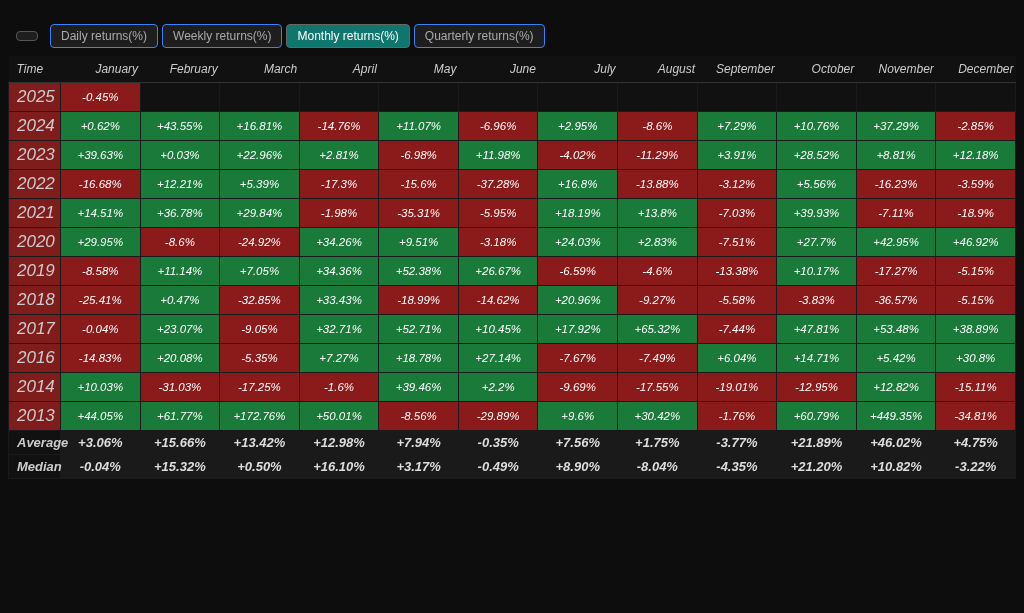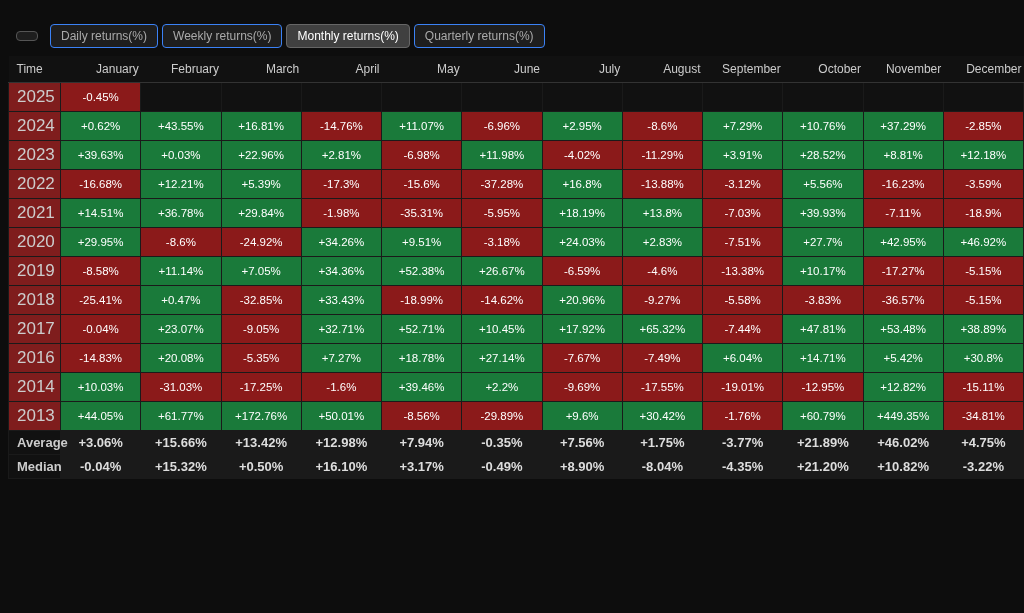--- a/index.html
+++ b/index.html
@@ -38,37 +38,38 @@
     .btn-selector {
       background: #1e1e1e;
       border: 1px solid #3b82f6;
       color: #aaa;
       padding: 4px 10px;
       border-radius: 4px;
       cursor: pointer;
       font-size: 12px;
     }
     .btn-selector.active {
-      background: #404040;
+      background: #0f766e;
       color: #fff;
       border-color: #666;
     }
     .btn-btc {
       background: #1e1e1e;
       border: 1px solid #555;
       color: #fff;
       padding: 4px 10px;
       border-radius: 4px;
       cursor: pointer;
       font-size: 12px;
       margin-right: 8px;
     }
     .table-container {
-      padding: 0 0 8px 8px;
+      padding: 0 8px 8px 8px;
       overflow: auto;
+      font-style: italic;
     }
     table {
       width: 100%;
       border-collapse: collapse;
       table-layout: fixed;
     }
     th {
       background: #111;
       color: #ccc;
       font-weight: normal;

